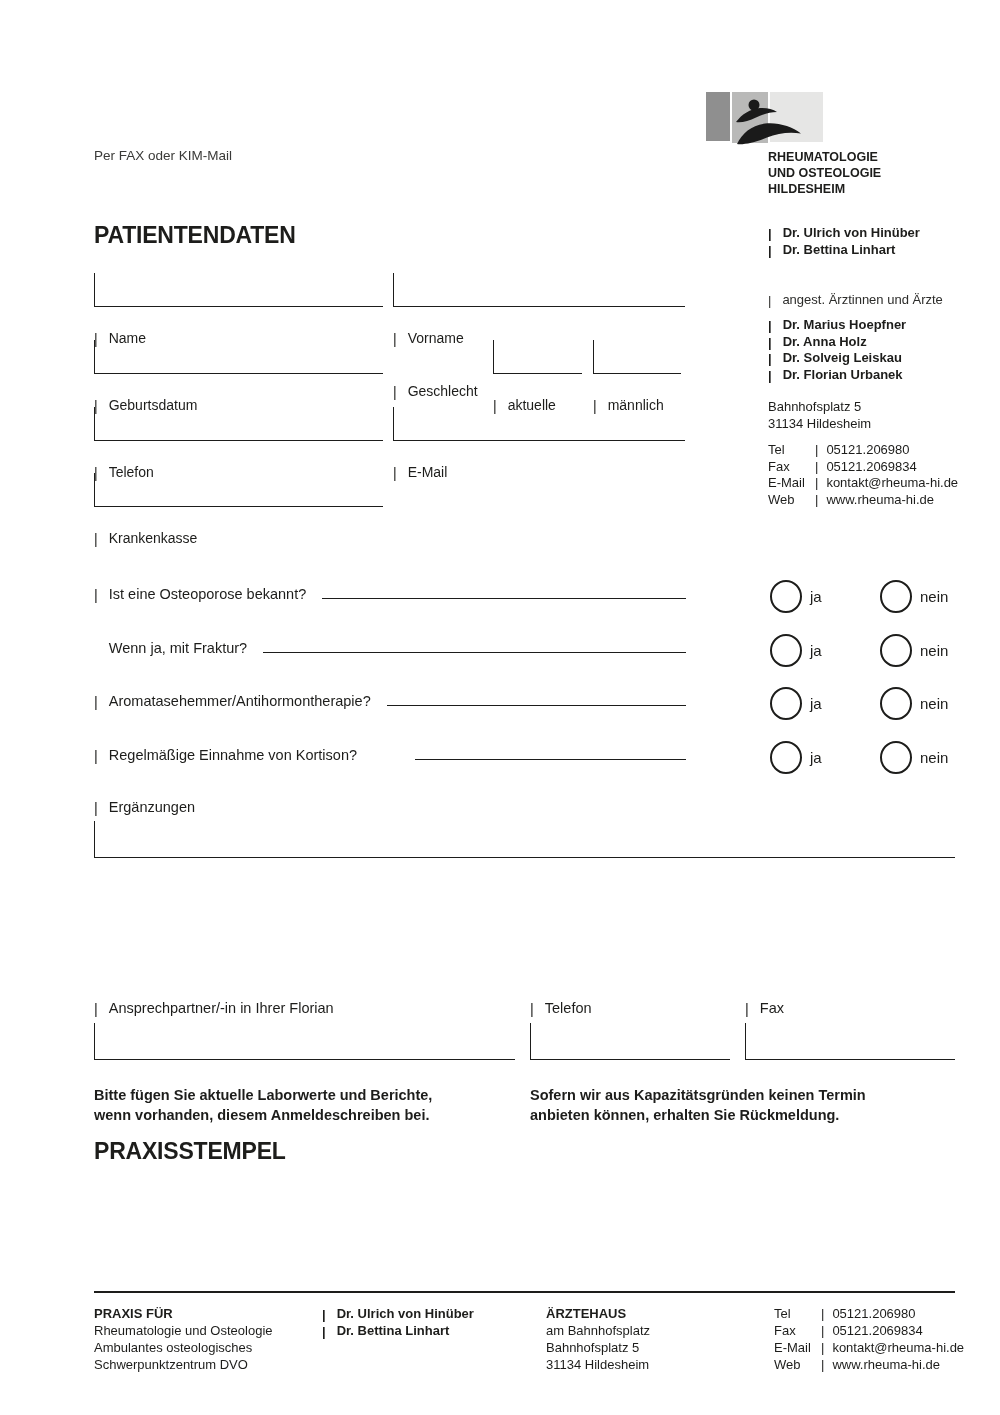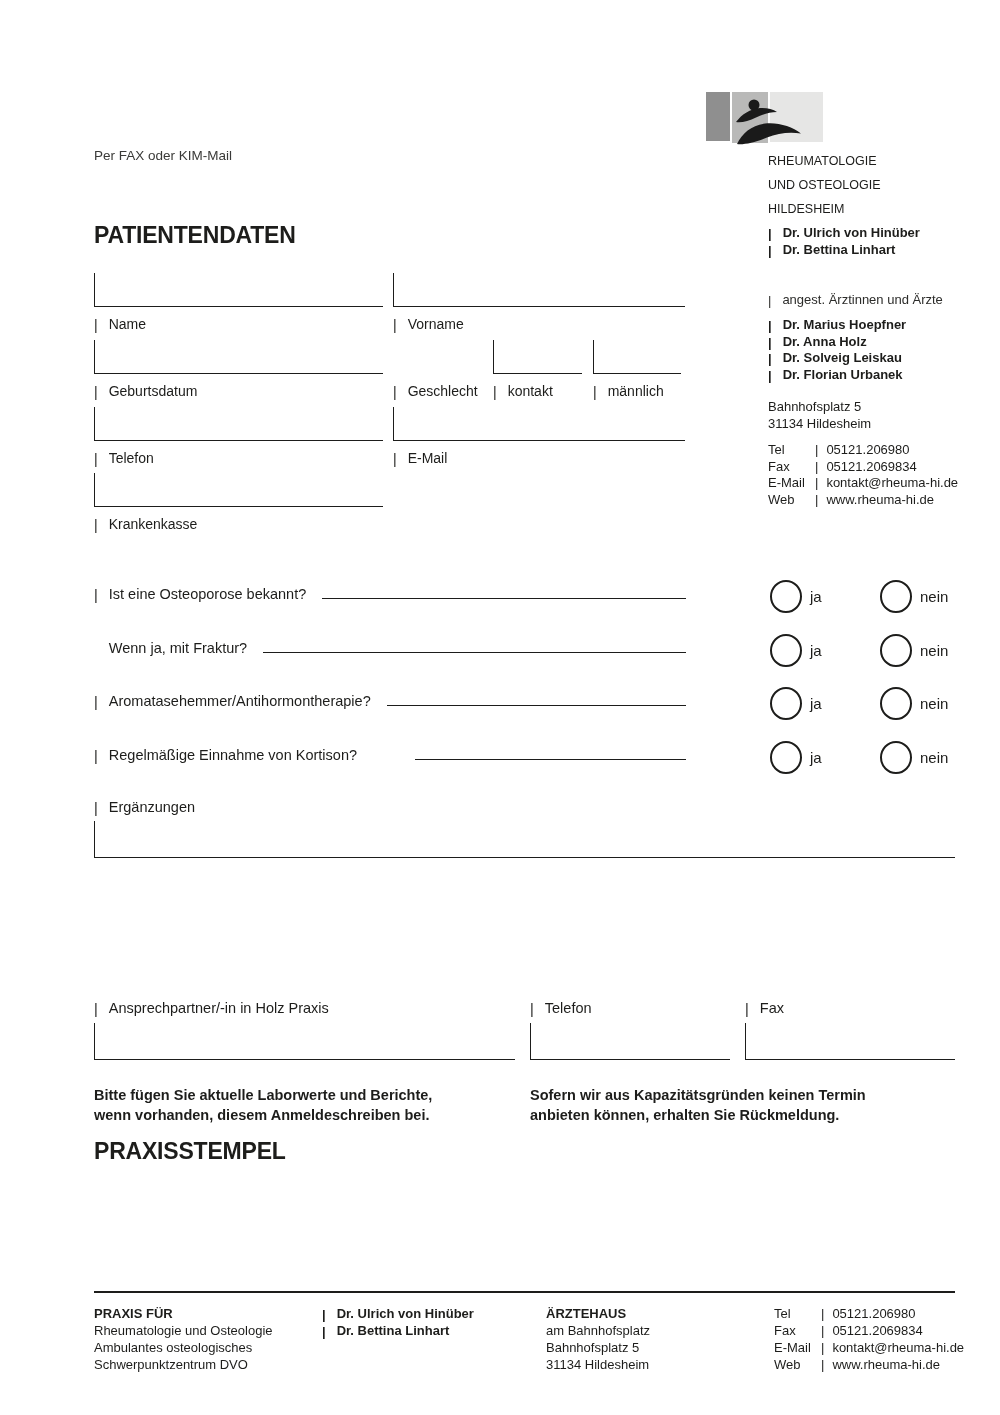--- a/index.html
+++ b/index.html
@@ -17,21 +17,21 @@
   .h-section { font-size:23px; font-weight:700; letter-spacing:-0.2px; }
 
   
   .p::before { content:"|"; display:inline-block; margin-right:11px; transform:translateY(0.5px); }
 
   
   .box {
     border-left:1.6px solid #1d1d1b; border-bottom:1.6px solid #1d1d1b;
     height:34px; box-sizing:border-box;
   }
-  .field .flabel { margin-top:9px; font-size:14px; }
+  .field .flabel { margin-top:23px; font-size:14px; }
   .field2 .flabel { font-size:14.5px; }
   .field2 .box { margin-top:7px; height:37px; }
 
   
   .qrow { position:absolute; left:94px; width:592px; height:20px; display:flex; align-items:flex-end; font-size:14.5px; }
   .qrow .qtext { white-space:nowrap; }
   .qrow .qline { flex:1; border-bottom:1.6px solid #1d1d1b; margin:0 0 3px 16px; }
   .qrow.nopipe .p::before { visibility:hidden; }
   .radio {
     position:absolute; width:32px; height:33px; box-sizing:border-box;
@@ -43,21 +43,21 @@
   .side { font-size:13px; line-height:17px; }
   .side .bold, .bold { font-weight:700; }
   .crow { display:flex; }
   .clabel { width:47px; flex:0 0 47px; }
   .cpipe::before { content:"|"; padding-right:8px; }
   .fcol { font-size:13px; line-height:17px; }
 
   .note { font-size:14.5px; line-height:20px; font-weight:700; }
   .rule { background:#1d1d1b; height:1.6px; }
 
-  .logo-caption { font-size:12.5px; line-height:24px; font-weight:400; }
+  .logo-caption { font-size:12.5px; line-height:16px; font-weight:700; }
 </style>
 </head>
 <body>
 
 <div class="page">
 
   <div class="abs h-sub" style="left:94px; top:148px;">Per FAX oder KIM-Mail</div>
 
   <div class="abs" style="left:706px; top:92px; width:24px; height:49px; background:#8f8f8f;"></div>
   <div class="abs" style="left:732px; top:92px; width:36px; height:51px; background:#b9b9b8;"></div>
@@ -126,21 +126,21 @@
 
   <div class="abs field" style="left:94px; top:340px; width:289px;">
     <div class="box"></div>
     <div class="flabel"><span class="p"></span><span>Geburtsdatum</span></div>
   </div>
   <div class="abs" style="left:393px; top:383px; font-size:14px;">
     <span class="p"></span><span>Geschlecht</span>
   </div>
   <div class="abs field" style="left:493px; top:340px; width:89px;">
     <div class="box"></div>
-    <div class="flabel"><span class="p"></span><span>kontakt</span></div>
+    <div class="flabel"><span class="p"></span><span>aktuelle</span></div>
   </div>
   <div class="abs field" style="left:593px; top:340px; width:88px;">
     <div class="box"></div>
     <div class="flabel"><span class="p"></span><span>männlich</span></div>
   </div>
 
   <div class="abs field" style="left:94px; top:407px; width:289px;">
     <div class="box"></div>
     <div class="flabel"><span class="p"></span><span>Telefon</span></div>
   </div>
@@ -189,21 +189,21 @@
   <span class="rlabel" style="left:810px; top:749px;">ja</span>
   <div class="radio" style="left:880px; top:741px;"></div>
   <span class="rlabel" style="left:920px; top:749px;">nein</span>
 
   <div class="abs" style="left:94px; top:799px; font-size:14.5px;">
     <span class="p"></span><span>Ergänzungen</span>
   </div>
   <div class="abs box" style="left:94px; top:821px; width:861px; height:37px;"></div>
 
   <div class="abs field2" style="left:94px; top:1000px; width:421px;">
-    <div class="flabel"><span class="p"></span><span>Ansprechpartner/-in in Holz Praxis</span></div>
+    <div class="flabel"><span class="p"></span><span>Ansprechpartner/-in in Ihrer Florian</span></div>
     <div class="box"></div>
   </div>
   <div class="abs field2" style="left:530px; top:1000px; width:200px;">
     <div class="flabel"><span class="p"></span><span>Telefon</span></div>
     <div class="box"></div>
   </div>
   <div class="abs field2" style="left:745px; top:1000px; width:210px;">
     <div class="flabel"><span class="p"></span><span>Fax</span></div>
     <div class="box"></div>
   </div>

